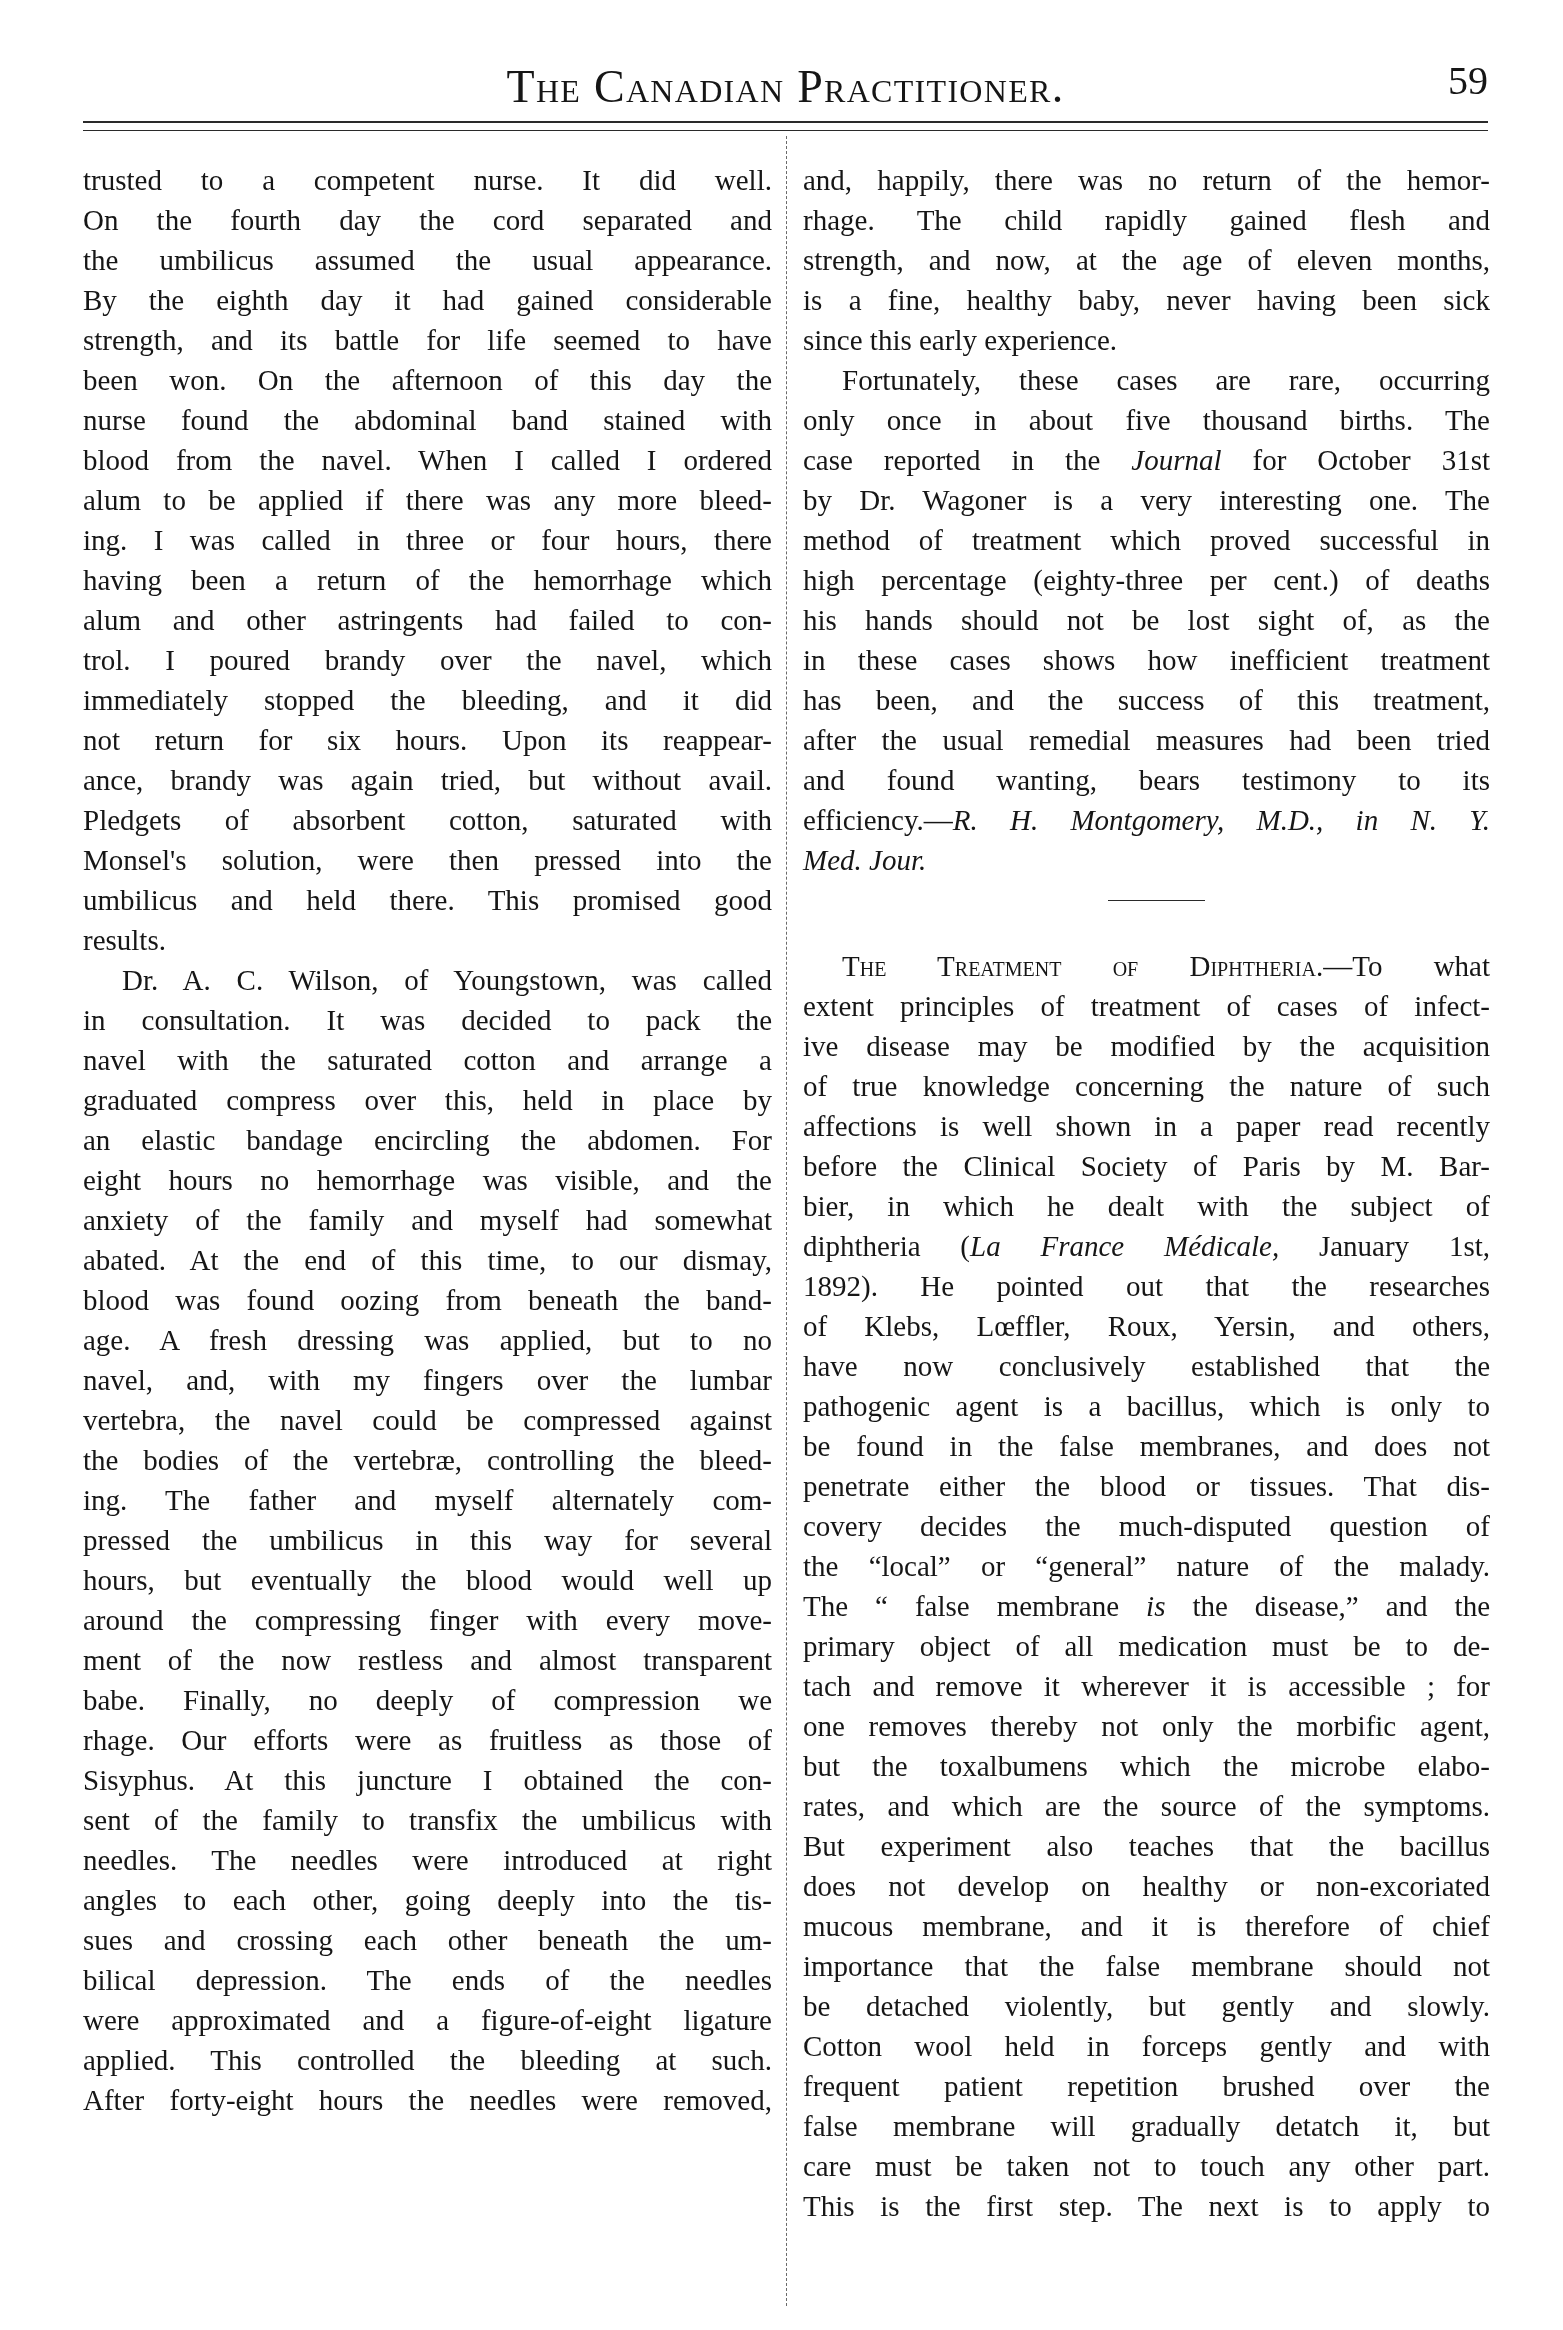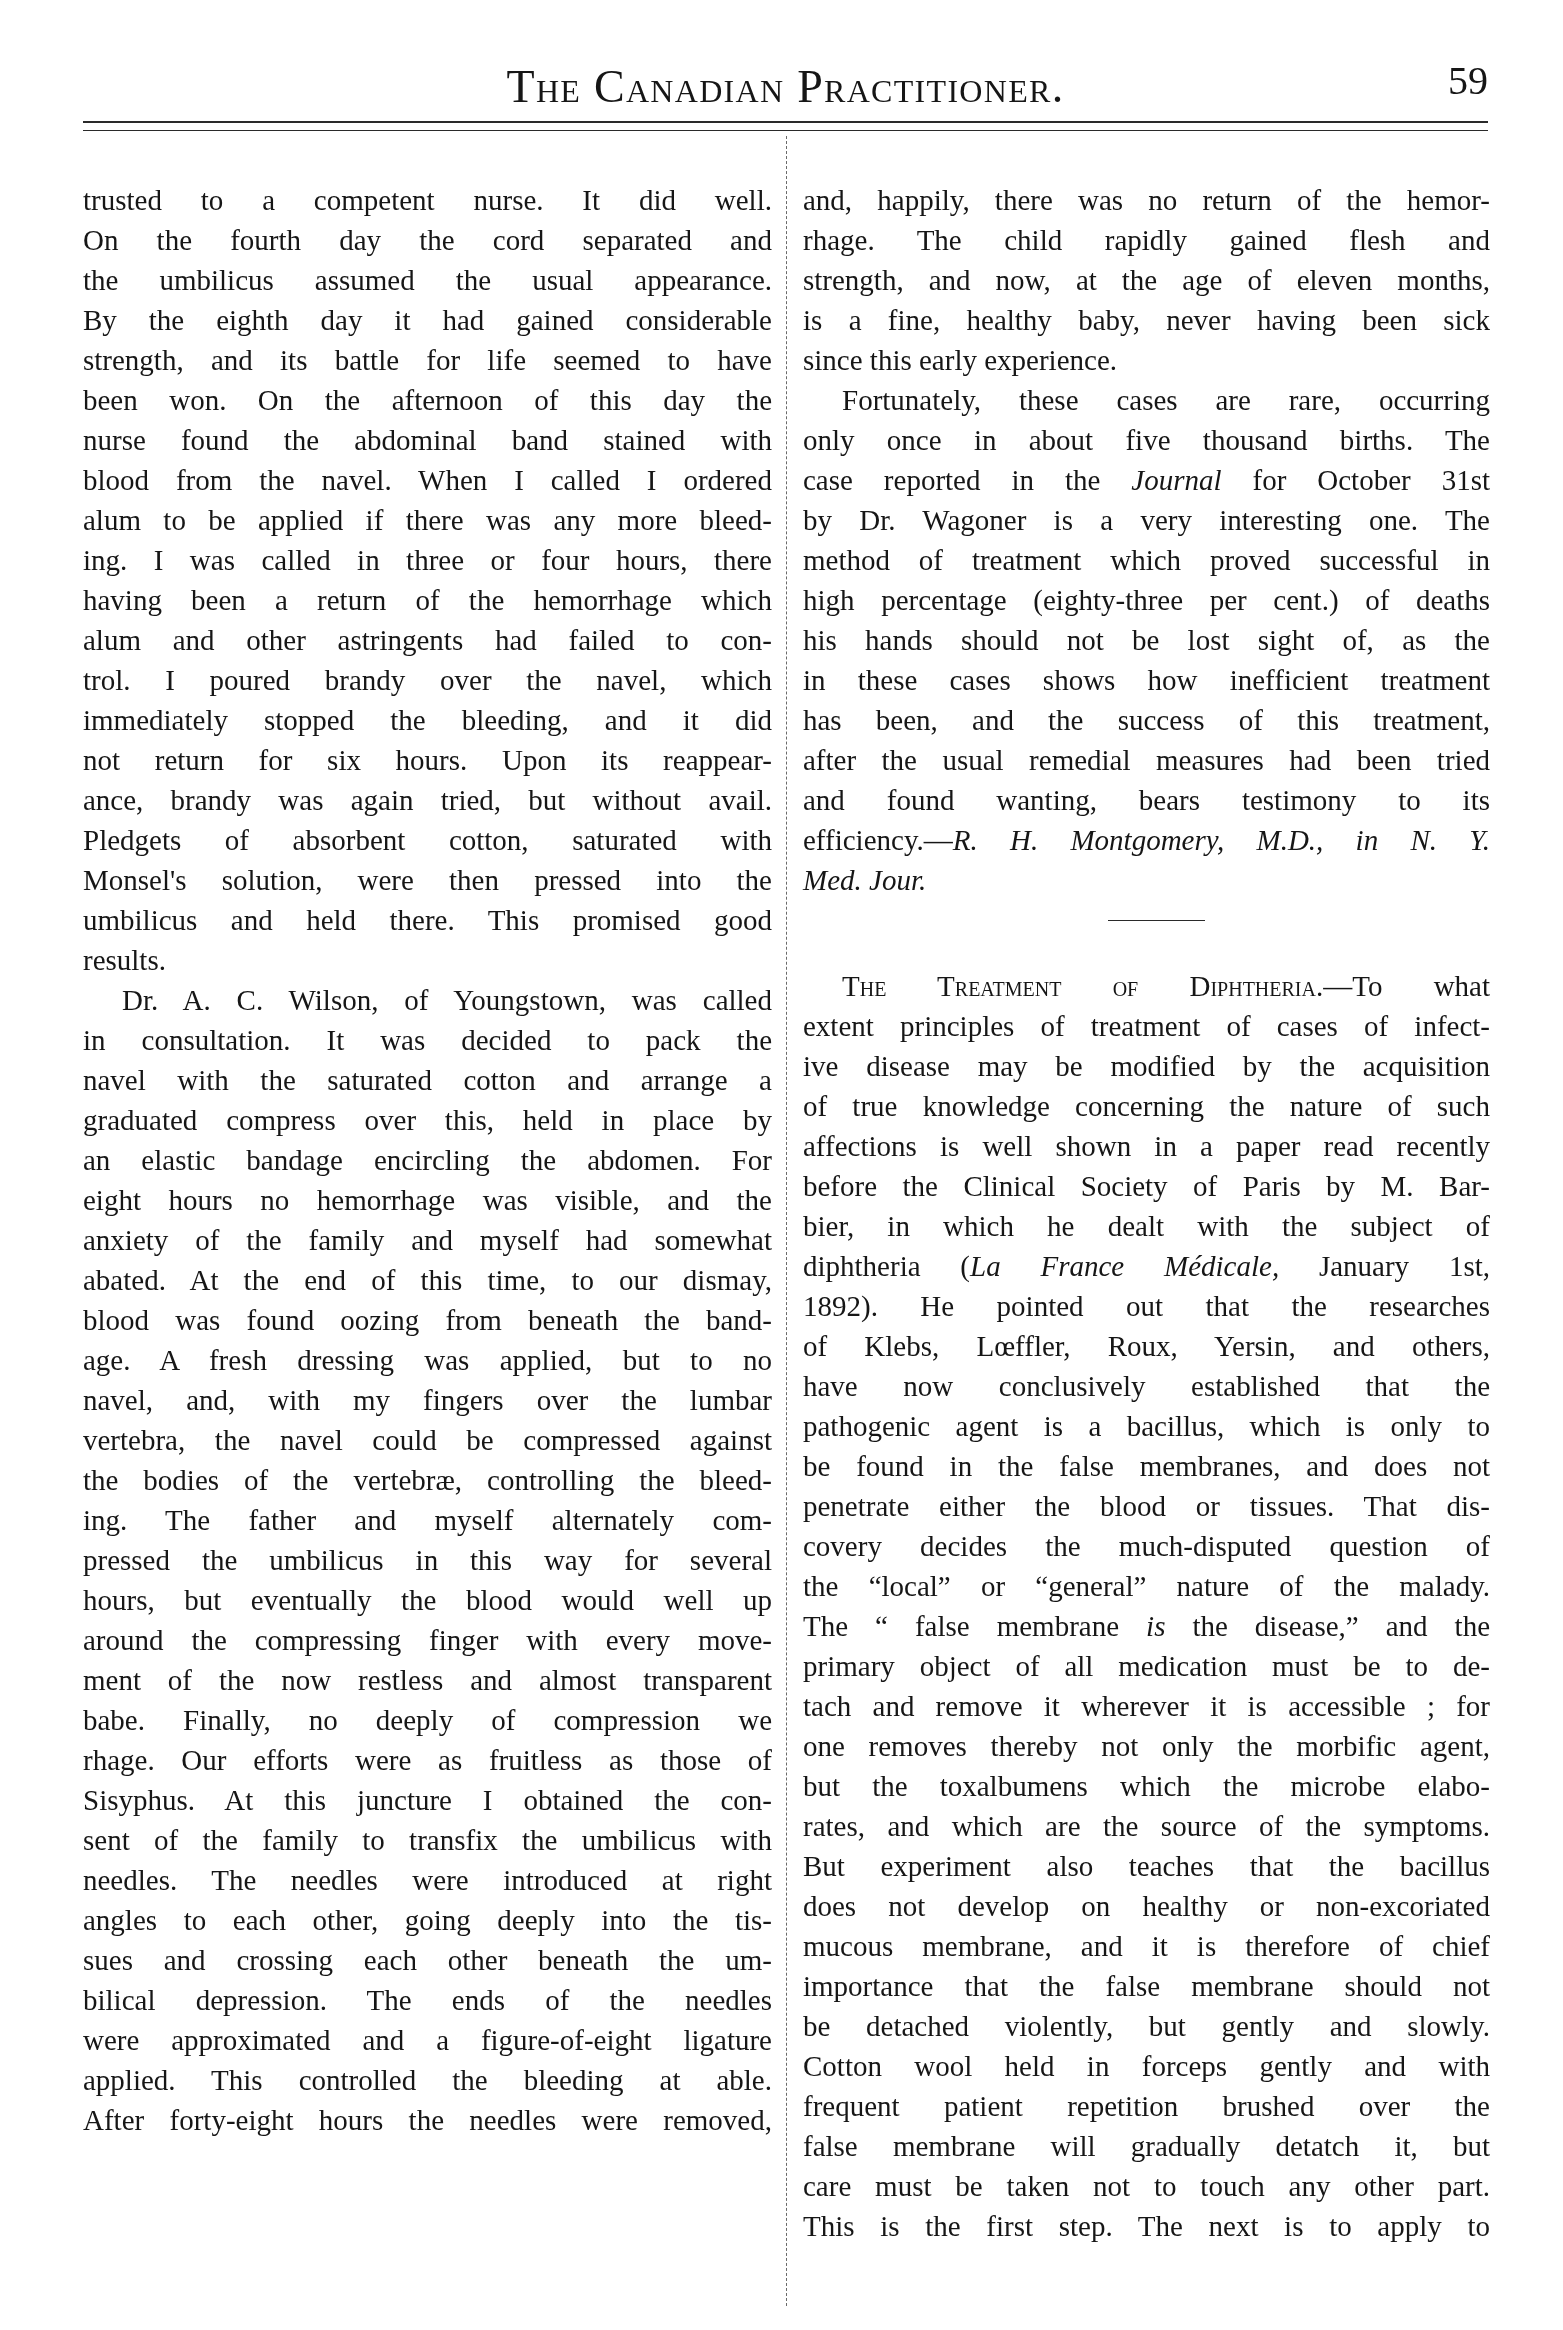--- a/index.html
+++ b/index.html
@@ -18,21 +18,21 @@
   .page-number {
     position: absolute; right: 0; top: 0; font-size: 40px; margin-left: 48px;
   }
   .rule { position: absolute; left: 83px; width: 1405px; height: 1.9px; background: #2a2a2a; }
   .rule.r1 { top: 121px; }
   .rule.r2 { top: 130px; height: 1.3px; }
   .col-divider {
     position: absolute; left: 786px; top: 136px; height: 2170px; width: 0;
     border-left: 1.3px dashed #6a6a6a;
   }
-  .column { position: absolute; top: 180px; width: 689px; font-family: Liberation Serif, serif; }
+  .column { position: absolute; top: 160px; width: 689px; font-family: Liberation Serif, serif; }
   .column.left { left: 83px; }
   .column.right { left: 803px; width: 687px; }
   .line {
     display: block; height: 40px; line-height: 40px;
     font-size: 29px; white-space: nowrap;
     text-align: justify; text-align-last: justify;
   }
   .line.last { text-align-last: left; }
   .line.indent { padding-left: 39px; }
   .sc { font-variant: small-caps; }
@@ -97,21 +97,21 @@
     <span class="line">ment of the now restless and almost transparent</span>
     <span class="line">babe. Finally, no deeply of compression we</span>
     <span class="line">rhage. Our efforts were as fruitless as those of</span>
     <span class="line">Sisyphus. At this juncture I obtained the con-</span>
     <span class="line">sent of the family to transfix the umbilicus with</span>
     <span class="line">needles. The needles were introduced at right</span>
     <span class="line">angles to each other, going deeply into the tis-</span>
     <span class="line">sues and crossing each other beneath the um-</span>
     <span class="line">bilical depression. The ends of the needles</span>
     <span class="line">were approximated and a figure-of-eight ligature</span>
-    <span class="line">applied. This controlled the bleeding at able.</span>
+    <span class="line">applied. This controlled the bleeding at such.</span>
     <span class="line">After forty-eight hours the needles were removed,</span>
   </div>
 <div class="column right" id="right-col">
     <span class="line">and, happily, there was no return of the hemor-</span>
     <span class="line">rhage. The child rapidly gained flesh and</span>
     <span class="line">strength, and now, at the age of eleven months,</span>
     <span class="line">is a fine, healthy baby, never having been sick</span>
     <span class="line last">since this early experience.</span>
     <span class="line indent">Fortunately, these cases are rare, occurring</span>
     <span class="line">only once in about five thousand births. The</span>

